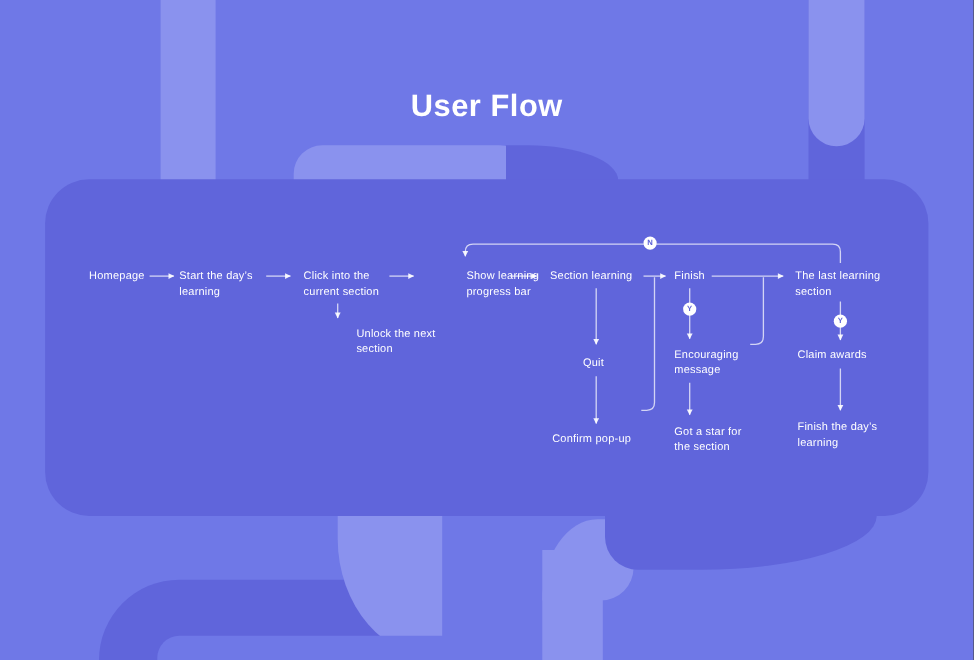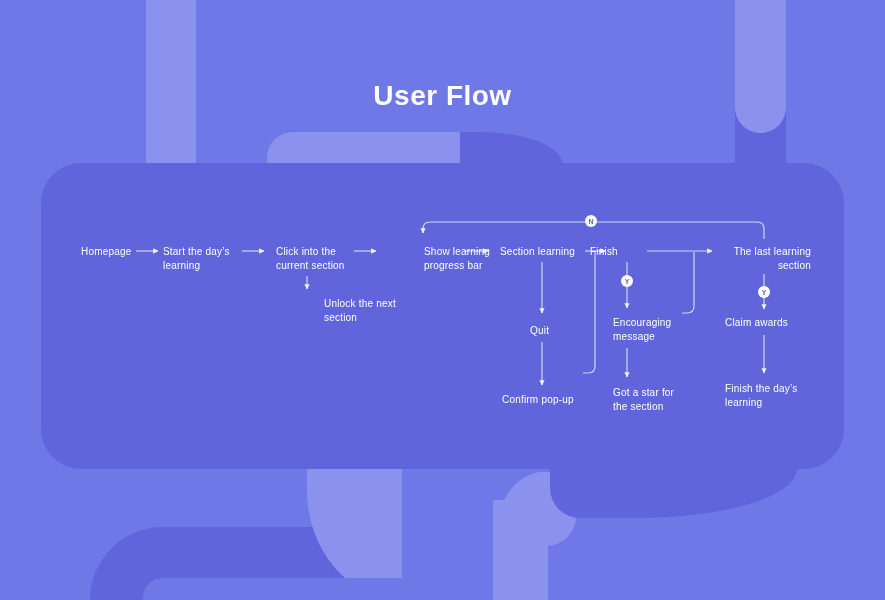--- a/index.html
+++ b/index.html
@@ -35,22 +35,22 @@
   
   .node{
     position:absolute;color:#fff;font-size:10px;font-weight:normal;
     line-height:13.5px;letter-spacing:.2px;
   }
   #n-homepage{left:81px;top:245px;width:62px;}
   #n-start{left:163px;top:245px;width:80px;}
   #n-click{left:276px;top:245px;width:80px;}
   #n-show{left:388px;top:245px;width:76px;margin-left:36px;}
   #n-section{left:500px;top:245px;white-space:nowrap;}
-  #n-finish{left:590px;top:245px;white-space:nowrap;}
-  #n-last{left:723px;top:245px;width:88px;text-align:right;}
+  #n-finish{left:613px;top:245px;white-space:nowrap;}
+  #n-last{left:723px;top:245px;width:88px;}
   #n-unlock{left:276px;top:297px;width:82px;margin-left:48px;}
   #n-quit{left:530px;top:324px;white-space:nowrap;}
   #n-confirm{left:502px;top:393px;white-space:nowrap;}
   #n-encouraging{left:613px;top:316px;width:70px;}
   #n-gotstar{left:613px;top:386px;width:72px;}
   #n-claim{left:725px;top:316px;white-space:nowrap;text-align:center;}
   #n-finishday{left:725px;top:382px;width:84px;}
   
   .badge{
     position:absolute;width:12px;height:12px;border-radius:50%;

